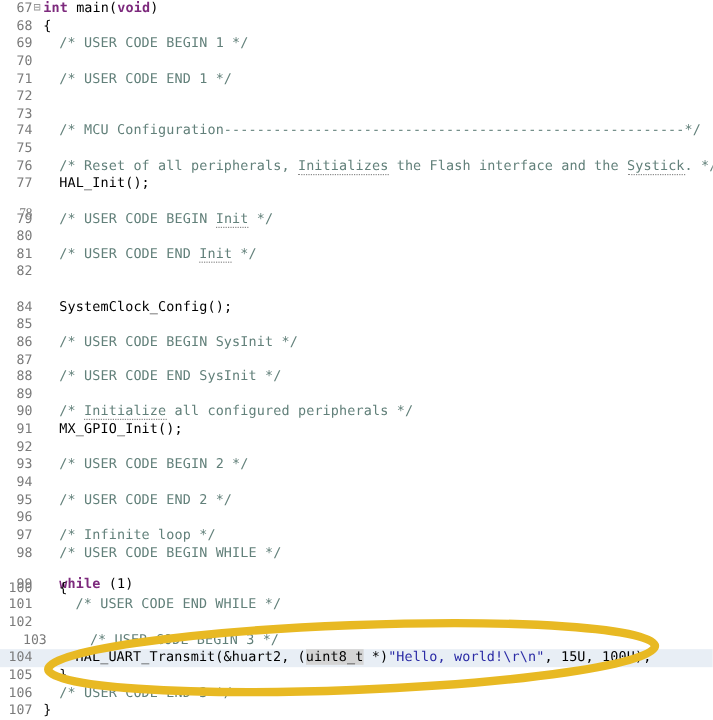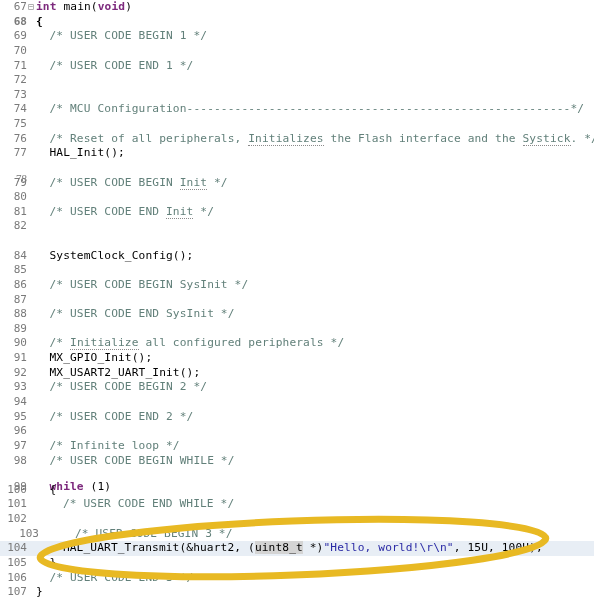--- a/index.html
+++ b/index.html
@@ -93,21 +93,21 @@
     pointer-events: none;
   }
 </style>
 </head>
 <body>
 
 <div id="editor">
 
   <div class="code-area" id="code-area">
       <div class="line" style="top: 0px; position: absolute; left: 0px; width: 594px;"><span class="gutter">67</span><span class="fold">⊟</span><span class="content" style="padding-left: 0px;"><span class="kw">int</span><span class="pl"> </span><span class="fn">main</span><span class="pl">(</span><span class="kw">void</span><span class="pl">)</span></span></div>
-      <div class="line" style="top: 14.63px; position: absolute; left: 0px; width: 594px; font-weight: bold;"><span class="gutter">68</span><span class="content" style="padding-left: 0px;"><span class="pl">{</span></span></div>
+      <div class="line" style="top: 14.63px; position: absolute; left: 0px; width: 594px;"><span class="gutter">68</span><span class="content" style="padding-left: 0px;"><span class="pl">{</span></span></div>
       <div class="line" style="top: 29.26px; position: absolute; left: 0px; width: 594px;"><span class="gutter">69</span><span class="content" style="padding-left: 13.46px;"><span class="cm">/* USER CODE BEGIN 1 */</span></span></div>
       <div class="line" style="top: 43.89px; position: absolute; left: 0px; width: 594px;"><span class="gutter">70</span><span class="content" style="padding-left: 0px;"></span></div>
       <div class="line" style="top: 58.52px; position: absolute; left: 0px; width: 594px;"><span class="gutter">71</span><span class="content" style="padding-left: 13.46px;"><span class="cm">/* USER CODE END 1 */</span></span></div>
       <div class="line" style="top: 73.15px; position: absolute; left: 0px; width: 594px;"><span class="gutter">72</span><span class="content" style="padding-left: 0px;"></span></div>
       <div class="line" style="top: 87.78px; position: absolute; left: 0px; width: 594px;"><span class="gutter">73</span><span class="content" style="padding-left: 0px;"></span></div>
       <div class="line" style="top: 102.41px; position: absolute; left: 0px; width: 518px;"><span class="gutter">74</span><span class="content" style="padding-left: 13.46px;"><span class="cm">/* MCU Configuration--------------------------------------------------------*/</span></span></div>
       <div class="line" style="top: 117.04px; position: absolute; left: 0px; width: 594px;"><span class="gutter">75</span><span class="content" style="padding-left: 0px;"></span></div>
       <div class="line" style="top: 131.67px; position: absolute; left: 0px; width: 594px;"><span class="gutter">76</span><span class="content" style="padding-left: 13.46px;"><span class="cm">/* Reset of all peripherals, </span><span class="cm sp">Initializes</span><span class="cm"> the Flash interface and the </span><span class="cm sp">Systick</span><span class="cm">. */</span></span></div>
       <div class="line" style="top: 146.3px; position: absolute; left: 0px; width: 594px;"><span class="gutter">77</span><span class="content" style="padding-left: 13.46px;"><span class="fn">HAL_Init</span><span class="pl">();</span></span></div>
       <div class="line" style="top: 171px; position: absolute; left: 0px; width: 532px; font-family: Liberation Serif, serif;"><span class="gutter">78</span><span class="content" style="padding-left: 0px;"></span></div>
@@ -116,21 +116,21 @@
       <div class="line" style="top: 204.82px; position: absolute; left: 0px; width: 594px;"><span class="gutter">81</span><span class="content" style="padding-left: 13.46px;"><span class="cm">/* USER CODE END </span><span class="cm sp">Init</span><span class="cm"> */</span></span></div>
       <div class="line" style="top: 219.45px; position: absolute; left: 0px; width: 594px;"><span class="gutter">82</span><span class="content" style="padding-left: 0px;"></span></div>
       <div class="line" style="top: 248.71px; position: absolute; left: 0px; width: 594px;"><span class="gutter">84</span><span class="content" style="padding-left: 13.46px;"><span class="fn">SystemClock_Config</span><span class="pl">();</span></span></div>
       <div class="line" style="top: 263.34px; position: absolute; left: 0px; width: 594px;"><span class="gutter">85</span><span class="content" style="padding-left: 0px;"></span></div>
       <div class="line" style="top: 277.97px; position: absolute; left: 0px; width: 594px;"><span class="gutter">86</span><span class="content" style="padding-left: 13.46px;"><span class="cm">/* USER CODE BEGIN SysInit */</span></span></div>
       <div class="line" style="top: 292.6px; position: absolute; left: 0px; width: 594px;"><span class="gutter">87</span><span class="content" style="padding-left: 0px;"></span></div>
       <div class="line" style="top: 307.23px; position: absolute; left: 0px; width: 594px;"><span class="gutter">88</span><span class="content" style="padding-left: 13.46px;"><span class="cm">/* USER CODE END SysInit */</span></span></div>
       <div class="line" style="top: 321.86px; position: absolute; left: 0px; width: 594px;"><span class="gutter">89</span><span class="content" style="padding-left: 0px;"></span></div>
       <div class="line" style="top: 336.49px; position: absolute; left: 0px; width: 594px;"><span class="gutter">90</span><span class="content" style="padding-left: 13.46px;"><span class="cm">/* </span><span class="cm sp">Initialize</span><span class="cm"> all configured peripherals */</span></span></div>
       <div class="line" style="top: 351.12px; position: absolute; left: 0px; width: 594px;"><span class="gutter">91</span><span class="content" style="padding-left: 13.46px;"><span class="fn">MX_GPIO_Init</span><span class="pl">();</span></span></div>
-      <div class="line" style="top: 365.75px; position: absolute; left: 0px; width: 594px;"><span class="gutter">92</span><span class="content" style="padding-left: 13.46px;"><span class="fn">MX_USART2_UART_Init</span><span class="pl">();</span></span></div>
+      <div class="line" style="top: 365.75px; position: absolute; left: 0px; width: 594px;"><span class="gutter">92</span></div>
       <div class="line" style="top: 380.38px; position: absolute; left: 0px; width: 594px;"><span class="gutter">93</span><span class="content" style="padding-left: 13.46px;"><span class="cm">/* USER CODE BEGIN 2 */</span></span></div>
       <div class="line" style="top: 395.01px; position: absolute; left: 0px; width: 594px;"><span class="gutter">94</span><span class="content" style="padding-left: 0px;"></span></div>
       <div class="line" style="top: 409.64px; position: absolute; left: 0px; width: 594px;"><span class="gutter">95</span><span class="content" style="padding-left: 13.46px;"><span class="cm">/* USER CODE END 2 */</span></span></div>
       <div class="line" style="top: 424.27px; position: absolute; left: 0px; width: 594px;"><span class="gutter">96</span><span class="content" style="padding-left: 0px;"></span></div>
       <div class="line" style="top: 438.9px; position: absolute; left: 0px; width: 594px;"><span class="gutter">97</span><span class="content" style="padding-left: 13.46px;"><span class="cm">/* Infinite loop */</span></span></div>
       <div class="line" style="top: 453.53px; position: absolute; left: 0px; width: 594px;"><span class="gutter">98</span><span class="content" style="padding-left: 13.46px;"><span class="cm">/* USER CODE BEGIN WHILE */</span></span></div>
       <div class="line" style="top: 468.16px; position: absolute; left: 0px; width: 500px; margin-top: 12px;"><span class="gutter">99</span><span class="content" style="padding-left: 13.46px;"><span class="kw">while</span><span class="pl"> (1)</span></span></div>
       <div class="line" style="top: 482.79px; position: absolute; left: 0px; width: 502px;"><span class="gutter">100</span><span class="content" style="padding-left: 13.46px;"><span class="pl">{</span></span></div>
       <div class="line" style="top: 497.42px; position: absolute; left: 0px; width: 594px;"><span class="gutter">101</span><span class="content" style="padding-left: 26.92px;"><span class="cm">/* USER CODE END WHILE */</span></span></div>
       <div class="line" style="top: 512.05px; position: absolute; left: 0px; width: 594px;"><span class="gutter">102</span><span class="content" style="padding-left: 0px;"></span></div>

